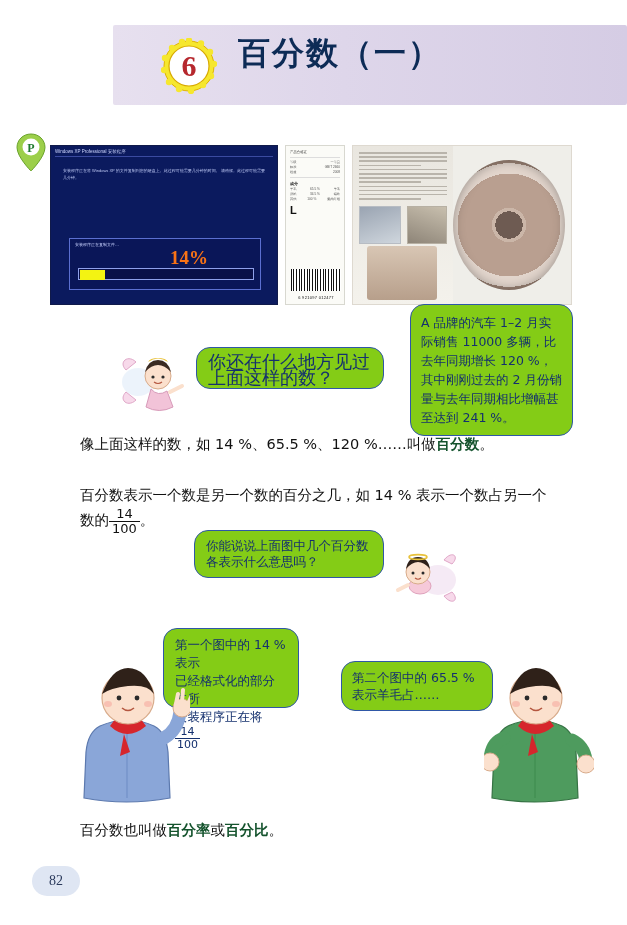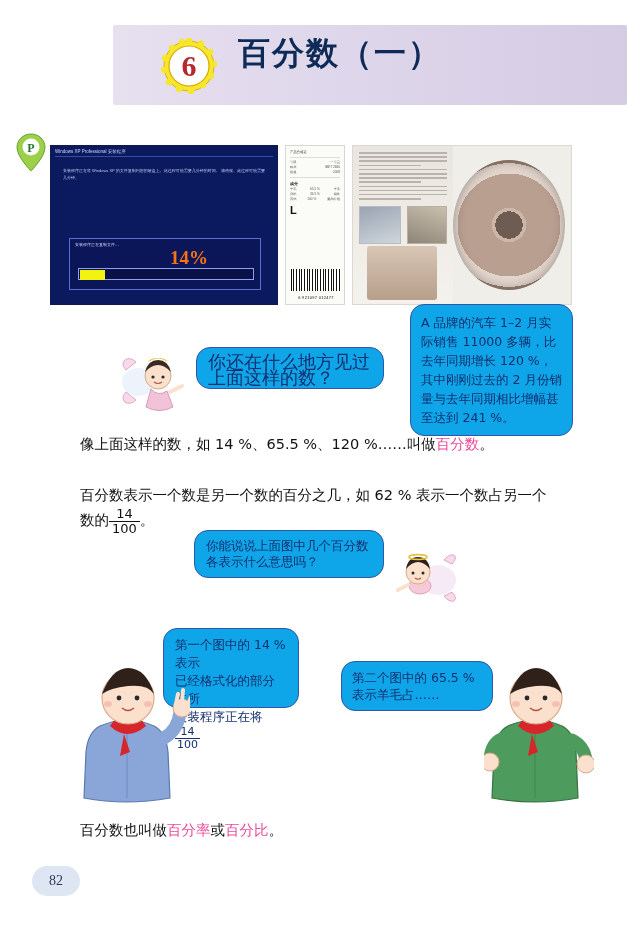--- a/index.html
+++ b/index.html
@@ -146,21 +146,21 @@
     background:
       radial-gradient(circle at 50% 50%, #6e5b52 0 16%, #cbb6a8 16% 20%, #b99f90 20% 60%, #e3d6cd 60% 72%, #9c8476 72% 78%, #5c4b42 78% 100%);
     box-shadow: inset 0 0 12px rgba(0,0,0,.35);
   }
 
   
   .bubble {
     position:absolute;
     border:1.6px solid #2f57a6;
     border-radius:14px;
-    background:#0ea5e9;
+    background:#84cc16;
     color:#14306e;
     font-family:"DejaVu Sans", sans-serif;
     line-height:20px;
   }
   .bubble .txt { display:block; padding:8px 12px; }
 
   #bubble-car {
     left:410px; top:304px; width:163px;
     font-size:12.5px; line-height:19px;
   }
@@ -198,21 +198,21 @@
   .para {
     position:absolute;
     font-family:"DejaVu Sans", sans-serif;
     font-size:14.5px;
     color:#111;
     line-height:24px;
   }
   #para1 { left:80px; top:432px; width:470px; }
   #para2 { left:80px; top:483px; width:470px; }
   #para3 { left:80px; top:818px; width:470px; }
-  .red { color:#ec4899; font-weight:normal; }
+  .red { color:#14532d; font-weight:bold; }
   .frac-big {
     display:inline-block; text-align:center; vertical-align:-8px;
     font-size:13px; line-height:14px;
   }
   .frac-big .num { display:block; border-bottom:1.2px solid #111; padding:0 3px; }
   .frac-big .den { display:block; padding:0 3px; }
 
   
   .char { position:absolute; }
   #fairy1 { left:118px; top:352px; width:72px; height:62px; }
@@ -364,21 +364,21 @@
 </div>
 <div class="bubble" id="bubble-q1">
   <span class="txt">你还在什么地方见过上面这样的数？</span>
 </div>
 
 <div class="para" id="para1">
   <span>像上面这样的数，如 14 %、65.5 %、120 %……叫做</span><span class="red">百分数</span><span>。</span>
 </div>
 
 <div class="para" id="para2">
-  <span>百分数表示一个数是另一个数的百分之几，如 62 % 表示一个数占另一个</span><br>
+  <span>百分数表示一个数是另一个数的百分之几，如 14 % 表示一个数占另一个</span><br>
   <span>数的</span><span class="frac-big"><span class="num">14</span><span class="den">100</span></span><span>。</span>
 </div>
 
 <div class="bubble" id="bubble-q2">
   <span class="txt">你能说说上面图中几个百分数各表示什么意思吗？</span>
 </div>
 <div class="char" id="fairy2">
   <svg width="70" height="58" viewBox="0 0 70 58">
     <ellipse cx="48" cy="28" rx="18" ry="15" fill="#f3e6f3" opacity=".85"></ellipse>
     <path d="M62 12 C70 4 62 -2 54 8 Z" fill="#f7d9ea" stroke="#e0a7c8" stroke-width="1"></path>

